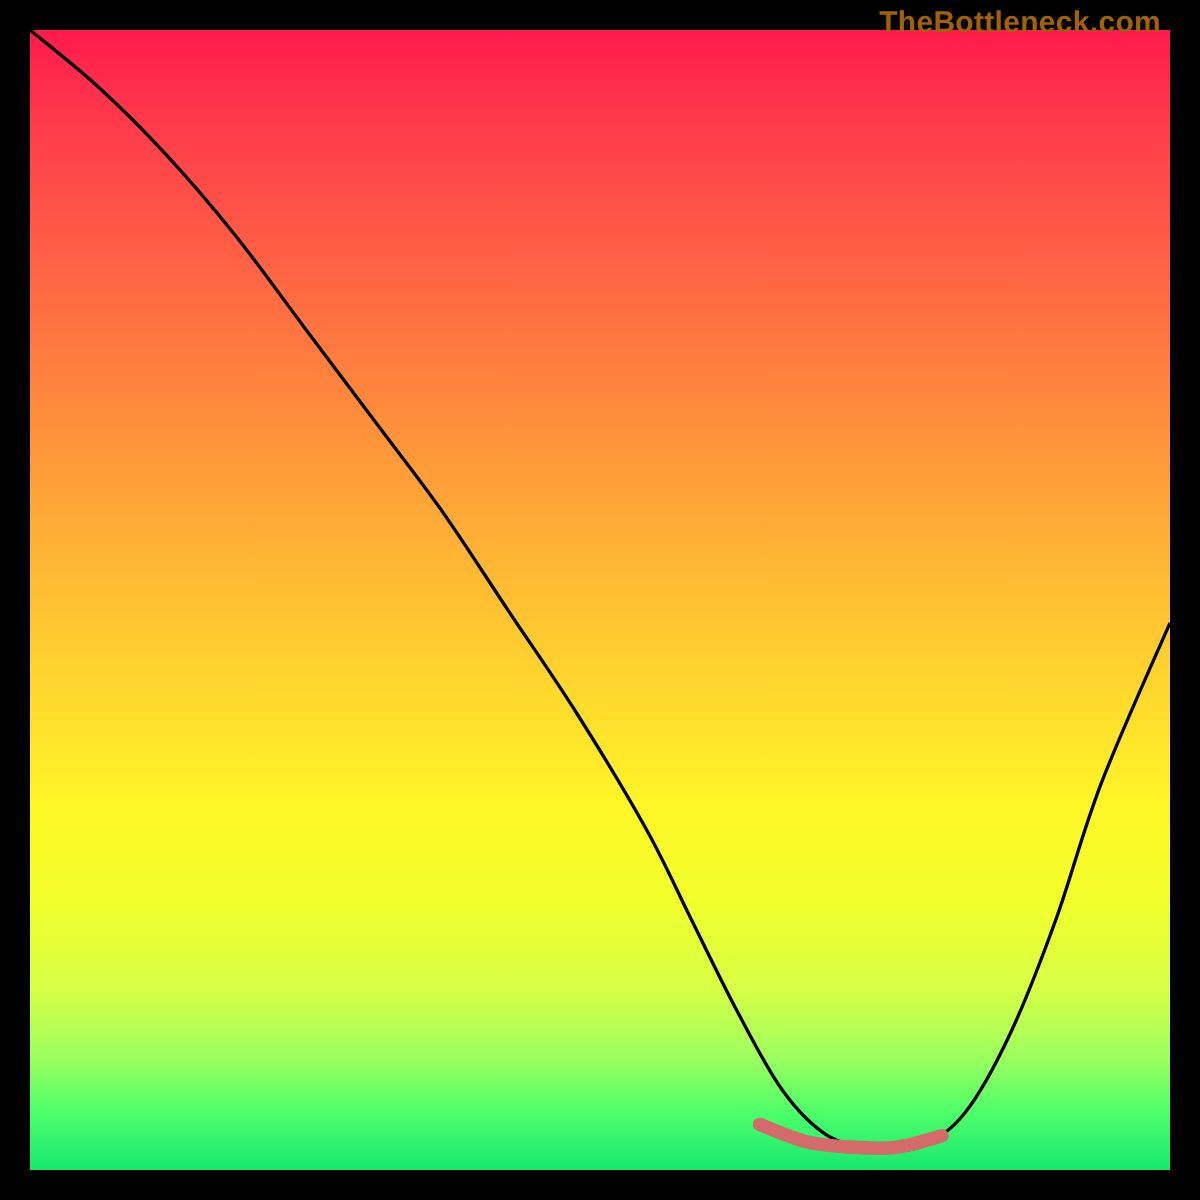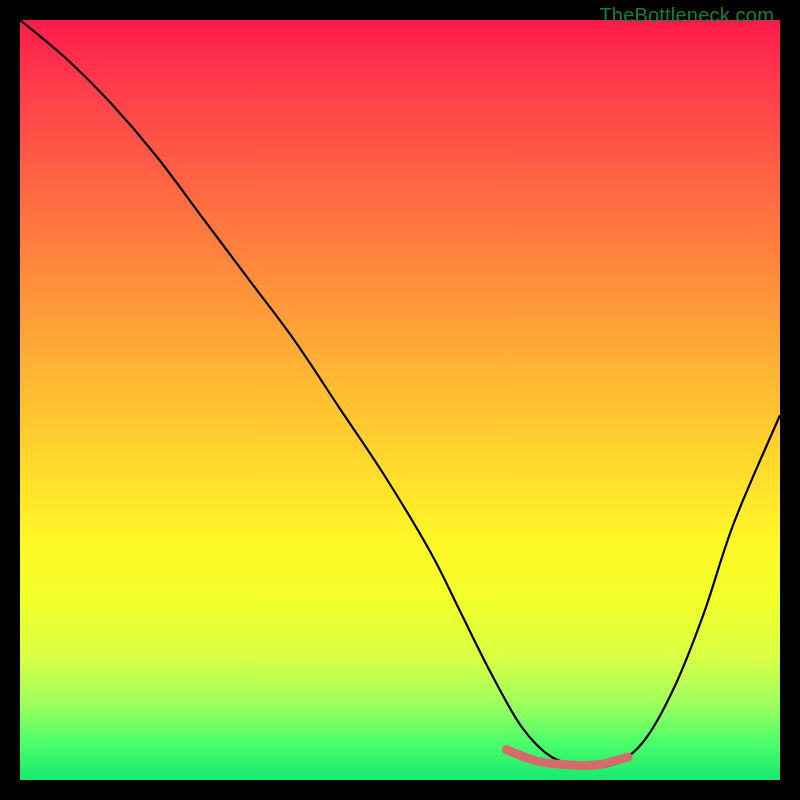--- a/index.html
+++ b/index.html
@@ -36,23 +36,23 @@
       #d8ff45 84%,
       #9eff5e 90%,
       #4dff6a 95%,
       #17e86f 100%
     );
   }
   .watermark {
     position: absolute;
     top: 4px;
     right: 26px;
-    color: #15803d;
+    color: #a16207;
     font-size: 20px;
-    font-weight: 400;
+    font-weight: 700;
     letter-spacing: 0.2px;
     z-index: 10;
   }
   svg.overlay {
     position: absolute;
     left: 0;
     top: 0;
     width: 760px;
     height: 760px;
     overflow: visible;

